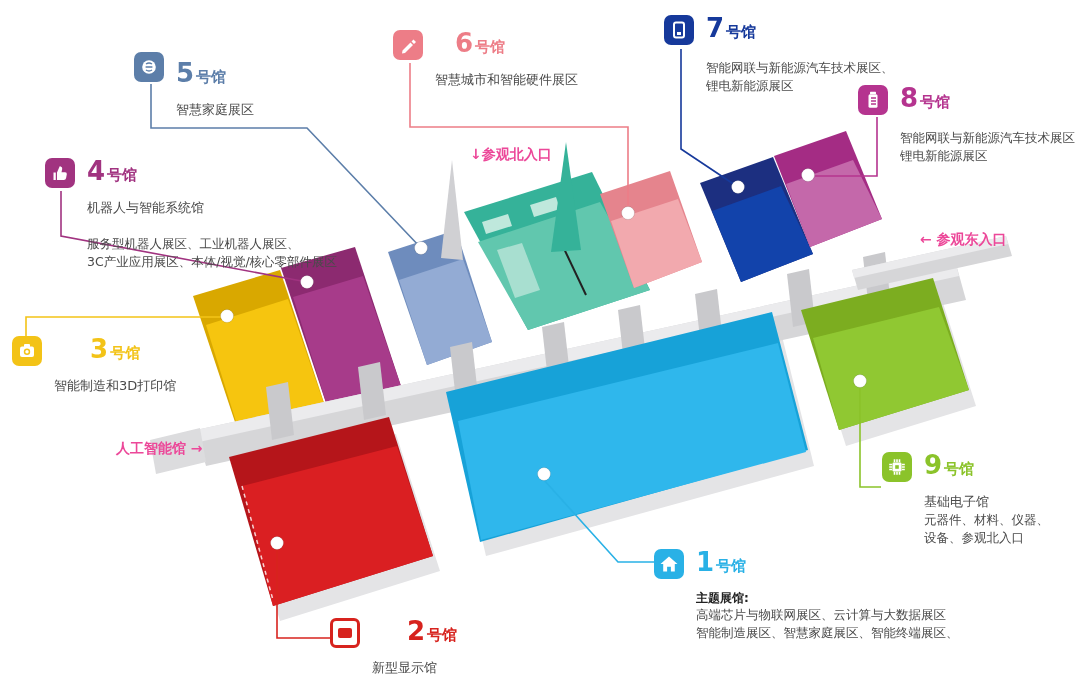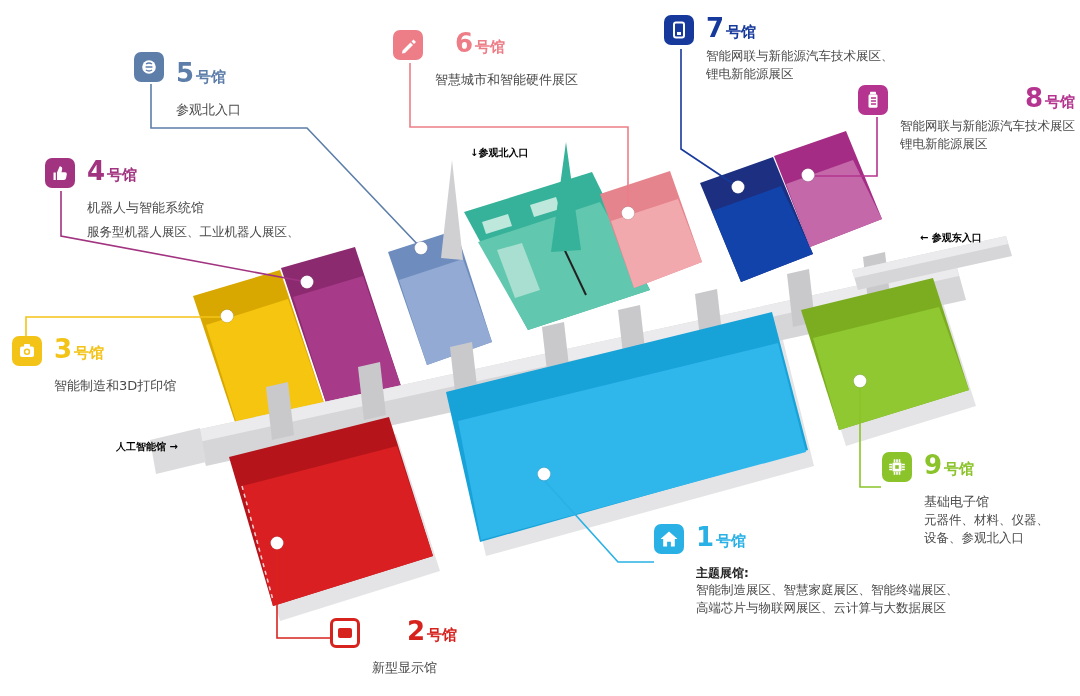--- a/index.html
+++ b/index.html
@@ -10,31 +10,31 @@
   .hicon{width:30px;height:30px;border-radius:7px;flex:0 0 30px;
          display:flex;align-items:center;justify-content:center;}
   .hicon svg{display:block;}
   .htxt{margin-left:12px;}
   .htitle{font-weight:bold;line-height:1;white-space:nowrap;}
   .htitle .num{font-size:26px;}
   .htitle .unit{font-size:15px;margin-left:2px;}
   .hname{font-size:13px;color:#4a4a4a;margin-top:15px;white-space:nowrap;line-height:1.35;}
   .hname.bold{font-weight:bold;color:#222;font-size:12px;}
   .hdesc{font-size:12.5px;color:#4a4a4a;white-space:nowrap;line-height:1.45;}
-  .hdesc.gap{margin-top:6px;}
-  .entrance{position:absolute;font-size:10px;font-weight:bold;color:#000000;white-space:nowrap;}
+  .hdesc.gap{margin-top:18px;}
+  .entrance{position:absolute;font-size:14px;font-weight:bold;color:#ec4899;white-space:nowrap;}
   .i1{background:var(--h1-accent);} .i3{background:var(--h3-accent);}
   .i4{background:var(--h4-accent);} .i5{background:var(--h5-accent);}
   .i6{background:var(--h6-accent);} .i7{background:var(--h7-accent);}
   .i8{background:var(--h8-accent);} .i9{background:var(--h9-accent);}
   .i2{background:#fff;border:3px solid var(--h2-accent);width:24px;height:24px;flex-basis:24px;border-radius:6px;}
   .i2 .scr{width:14px;height:10px;background:var(--h2-accent);border-radius:2px;}
-  .c1{color:var(--h1-accent);} .c2{color:var(--h2-accent);margin-left:35px;} .c3{color:var(--h3-accent);}
+  .c1{color:var(--h1-accent);} .c2{color:var(--h2-accent);margin-left:35px;} .c3{color:var(--h3-accent);text-align:center;}
   .c4{color:var(--h4-accent);} .c5{color:var(--h5-accent);margin-top:8px;} .c6{color:var(--h6-accent);margin-left:20px;}
-  .c7{color:var(--h7-accent);} .c8{color:var(--h8-accent);text-align:right;} .c9{color:var(--h9-accent);}
+  .c7{color:var(--h7-accent);} .c8{color:var(--h8-accent);} .c9{color:var(--h9-accent);}
 </style>
 </head>
 <body>
 
 <div id="stage">
 
 <svg id="map-svg" viewBox="0 0 1080 696" aria-hidden="true">
 
   <g>
     <polygon points="236,474 396,434 440,571 280,621" style="fill:var(--pal-skirt)"></polygon>
@@ -145,21 +145,21 @@
 
 <div class="hall-label" style="left:134px;top:52px">
   <div class="hicon i5">
     <svg width="22" height="22" viewBox="0 0 22 22">
           <circle cx="11" cy="11" r="6.8" fill="#fff"></circle>
     <path d="M8 8 q3 -2 6 0 M7.6 11 h6.8 M8 14 q3 2 6 0" stroke="var(--h5-accent)" fill="none" stroke-width="1.4"></path>
         </svg>
   </div>
   <div class="htxt">
     <div class="htitle c5"><span class="num">5</span><span class="unit">号馆</span></div>
-    <div class="hname">参观北入口</div>
+    <div class="hname">智慧家庭展区</div>
   </div>
 </div>
 
 <div class="hall-label" style="left:393px;top:30px">
   <div class="hicon i6">
     <svg width="22" height="22" viewBox="0 0 22 22" fill="#fff">
           <path d="M5.5 16.5 L13.5 8.5 L16 11 L8 19 L5 19.6 Z M14.5 7.5 l2-2 2.5 2.5 -2 2 Z"></path>
         </svg>
   </div>
   <div class="htxt">
@@ -200,20 +200,21 @@
 <div class="hall-label" style="left:45px;top:158px">
   <div class="hicon i4">
     <svg width="22" height="22" viewBox="0 0 22 22" fill="#fff">
           <path d="M4.5 10.5 h2.3 V18 H4.5 Z M8 18 h6.8 q2 0 2.3-2 l0.7-3.8 q0.3-2-1.7-2 H12.5 l0.7-3.2 q0.4-2-1.5-2.5 l-1-0.2 L8 10.5 Z"></path>
         </svg>
   </div>
   <div class="htxt">
     <div class="htitle c4"><span class="num">4</span><span class="unit">号馆</span></div>
     <div class="hname">机器人与智能系统馆</div>
     <div class="hdesc gap">服务型机器人展区、工业机器人展区、</div>
+    <div class="hdesc">3C产业应用展区、本体/视觉/核心零部件展区</div>
   </div>
 </div>
 
 <div class="hall-label" style="left:12px;top:336px">
   <div class="hicon i3">
     <svg width="22" height="22" viewBox="0 0 22 22" fill="#fff">
           <rect x="8" y="4" width="6" height="3.5" rx="1"></rect>
           <rect x="4" y="6.5" width="14" height="10.5" rx="2"></rect>
           <circle cx="11" cy="11.8" r="3.2" fill="var(--h3-accent)"></circle>
           <circle cx="11" cy="11.8" r="1.7" fill="#fff"></circle>
@@ -228,31 +229,31 @@
 <div class="hall-label" style="left:330px;top:618px">
   <div class="hicon i2">
         <div class="scr"></div>
       </div>
   <div class="htxt">
     <div class="htitle c2"><span class="num">2</span><span class="unit">号馆</span></div>
     <div class="hname">新型显示馆</div>
   </div>
 </div>
 
-<div class="hall-label" style="left:654px;top:524px">
+<div class="hall-label" style="left:654px;top:549px">
   <div class="hicon i1">
     <svg width="22" height="22" viewBox="0 0 22 22" fill="#fff">
           <path d="M11 3.5 L19.5 11 H16.8 V18.5 H12.9 V13.8 H9.1 V18.5 H5.2 V11 H2.5 Z"></path>
         </svg>
   </div>
   <div class="htxt">
     <div class="htitle c1"><span class="num">1</span><span class="unit">号馆</span></div>
     <div class="hname bold">主题展馆:</div>
+    <div class="hdesc">高端芯片与物联网展区、云计算与大数据展区</div>
     <div class="hdesc">智能制造展区、智慧家庭展区、智能终端展区、</div>
-    <div class="hdesc">高端芯片与物联网展区、云计算与大数据展区</div>
   </div>
 </div>
 
 <div class="hall-label" style="left:882px;top:452px">
   <div class="hicon i9">
     <svg width="22" height="22" viewBox="0 0 22 22">
           <rect x="6.5" y="6.5" width="9" height="9" rx="1.2" fill="#fff"></rect>
           <rect x="9.2" y="9.2" width="3.6" height="3.6" fill="var(--h9-accent)"></rect>
           <path d="M8.5 3.2 v3 M11 3.2 v3 M13.5 3.2 v3 M8.5 15.8 v3 M11 15.8 v3 M13.5 15.8 v3 M3.2 8.5 h3 M3.2 11 h3 M3.2 13.5 h3 M15.8 8.5 h3 M15.8 11 h3 M15.8 13.5 h3" stroke="#fff" stroke-width="1.6" fill="none"></path>
         </svg>

